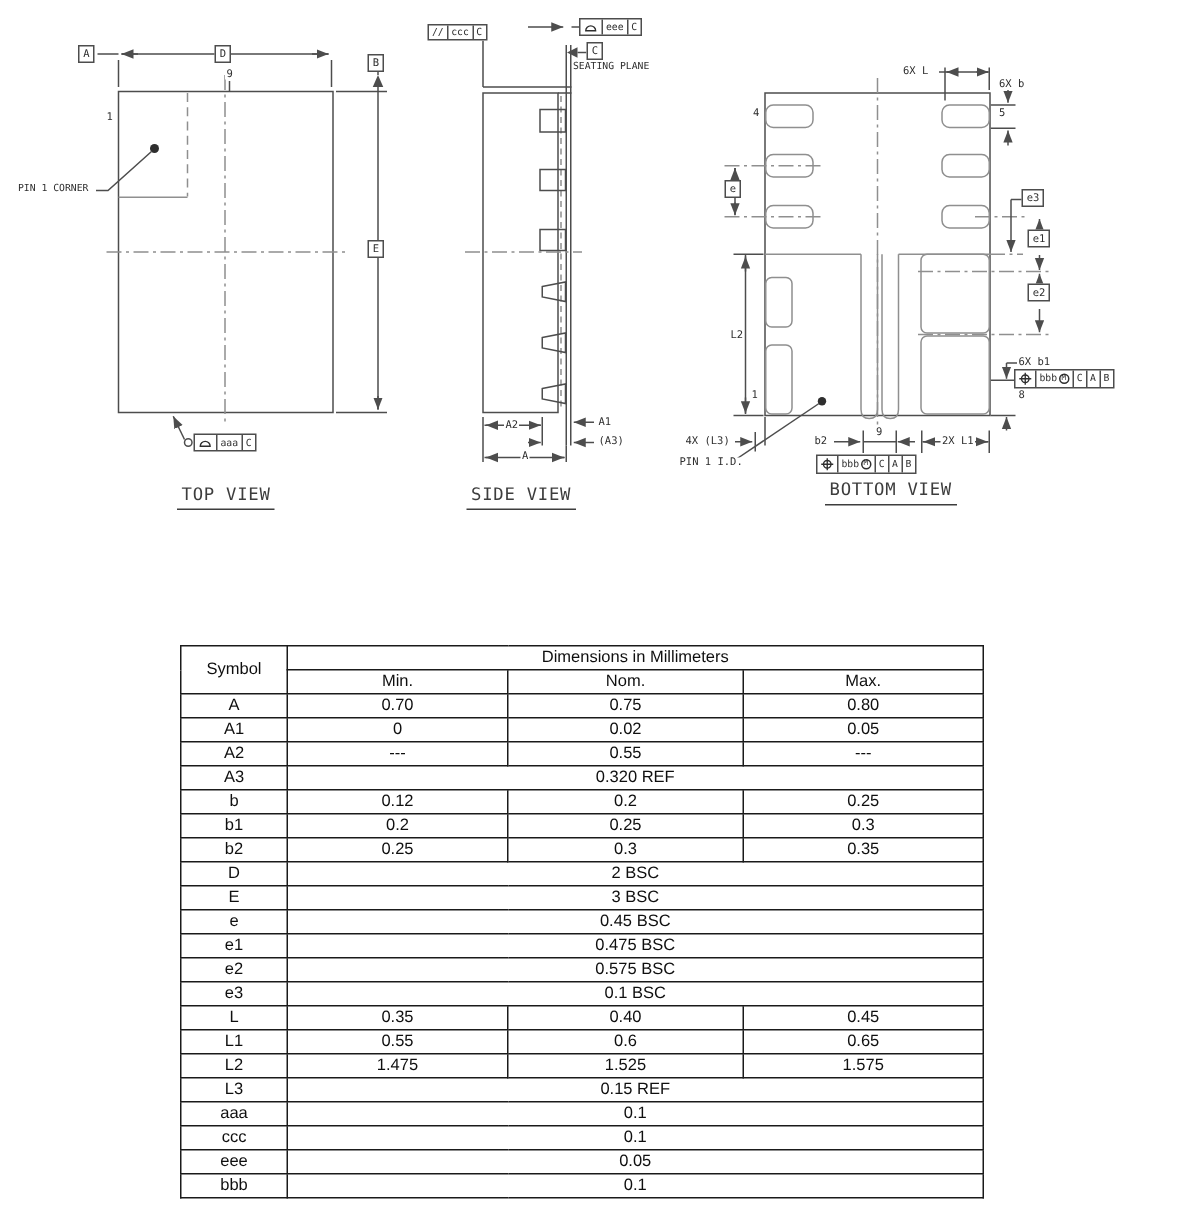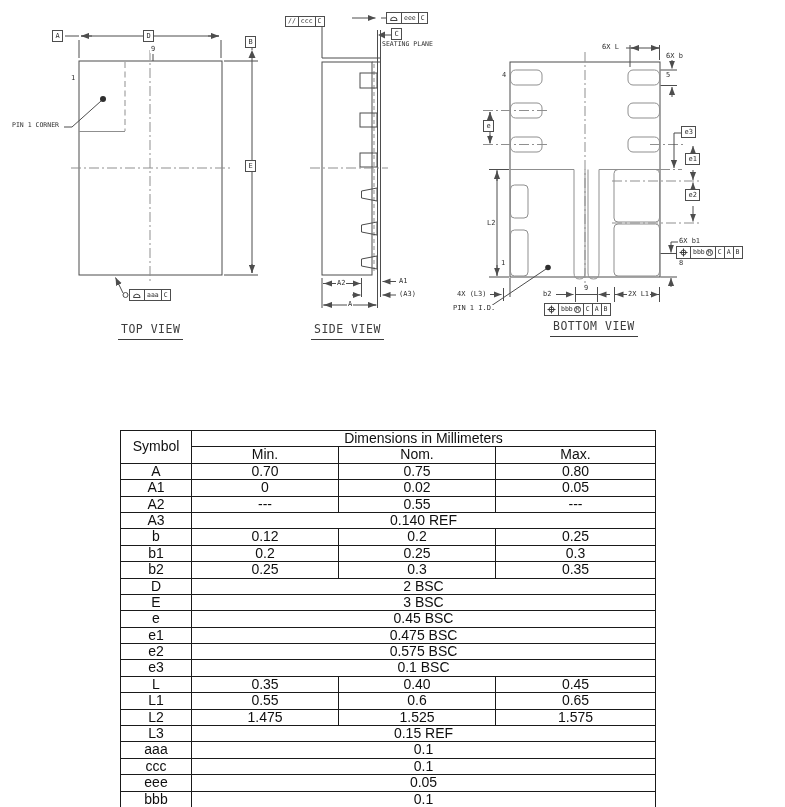--- a/index.html
+++ b/index.html
@@ -17,21 +17,21 @@
   .fcf .cell{display:flex;align-items:center;padding:1px 2px;}
   .fcf .cell + .cell{border-left:1px solid #4d4d4d;}
   .mcirc{display:inline-flex;width:7px;height:7px;border:1px solid #2e2e2e;border-radius:50%;
        font-size:5px;align-items:center;justify-content:center;margin-left:1px;box-sizing:border-box;}
   .caption{position:absolute;font-family:"DejaVu Sans Mono",monospace;font-size:11.5px;
        letter-spacing:0.5px;color:#3d3d3d;border-bottom:1.2px solid #3d3d3d;
        padding:0 3px 3px 3px;white-space:nowrap;}
   .title{position:absolute;left:120px;top:381px;width:536px;text-align:center;
        font-size:13.5px;font-weight:400;color:#141414;}
   table.dims{position:absolute;left:120px;top:430px;border-collapse:collapse;
-       font-size:14px;color:#0f0f0f;table-layout:fixed;}
+       font-size:11px;color:#0f0f0f;table-layout:fixed;}
   table.dims th,table.dims td{border:1px solid #1a1a1a;height:15px;padding:0 2px;
        text-align:center;font-weight:400;line-height:1.1;overflow:hidden;}
 </style>
 </head>
 <body>
 
 <div class="page">
 
   <div class="drawing">
     <svg class="linework" width="785" height="360" viewBox="0 0 785 360">
@@ -315,21 +315,21 @@
           <td>0.05</td>
         </tr>
         <tr>
           <td>A2</td>
           <td>---</td>
           <td>0.55</td>
           <td>---</td>
         </tr>
         <tr>
           <td>A3</td>
-          <td colspan="3">0.140 REF</td>
+          <td colspan="3">0.320 REF</td>
         </tr>
         <tr>
           <td>b</td>
           <td>0.12</td>
           <td>0.2</td>
           <td>0.25</td>
         </tr>
         <tr>
           <td>b1</td>
           <td>0.2</td>

